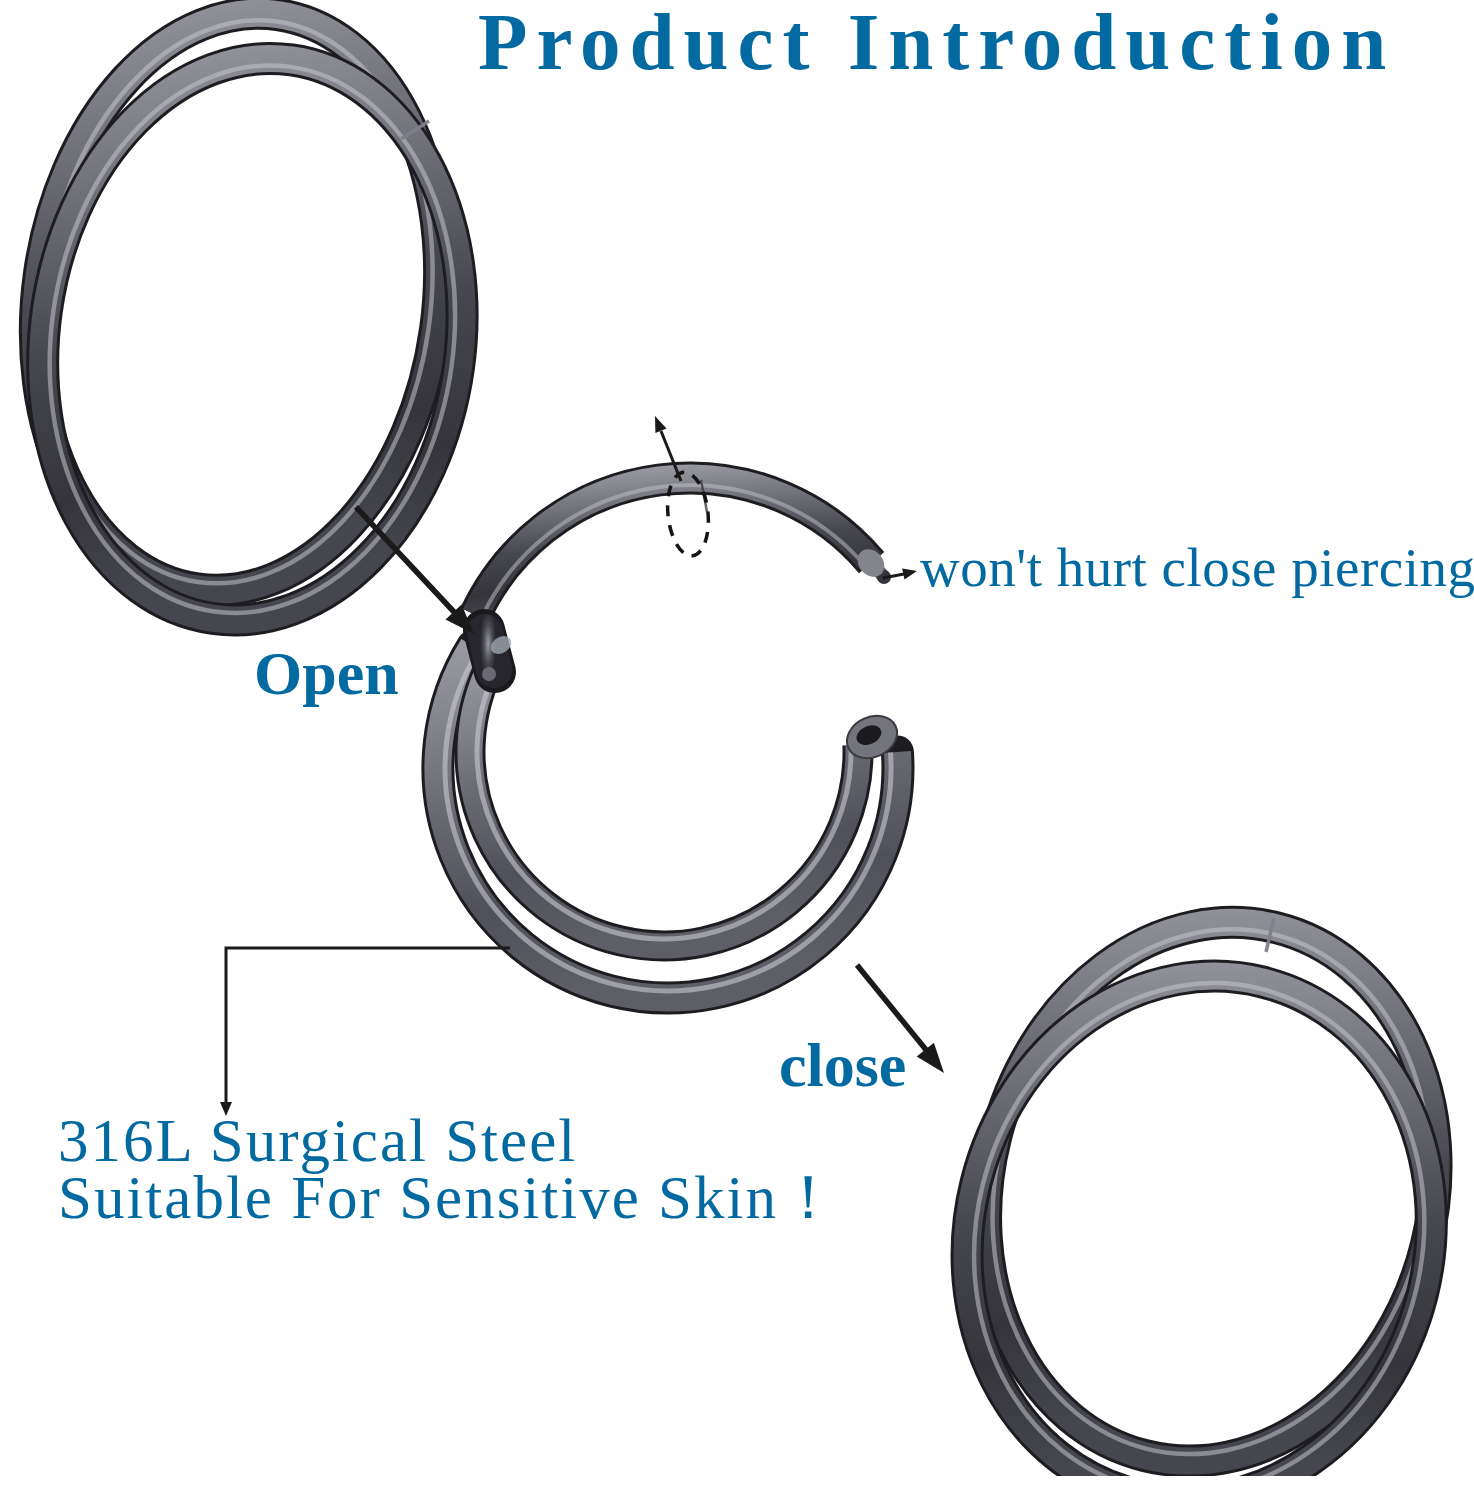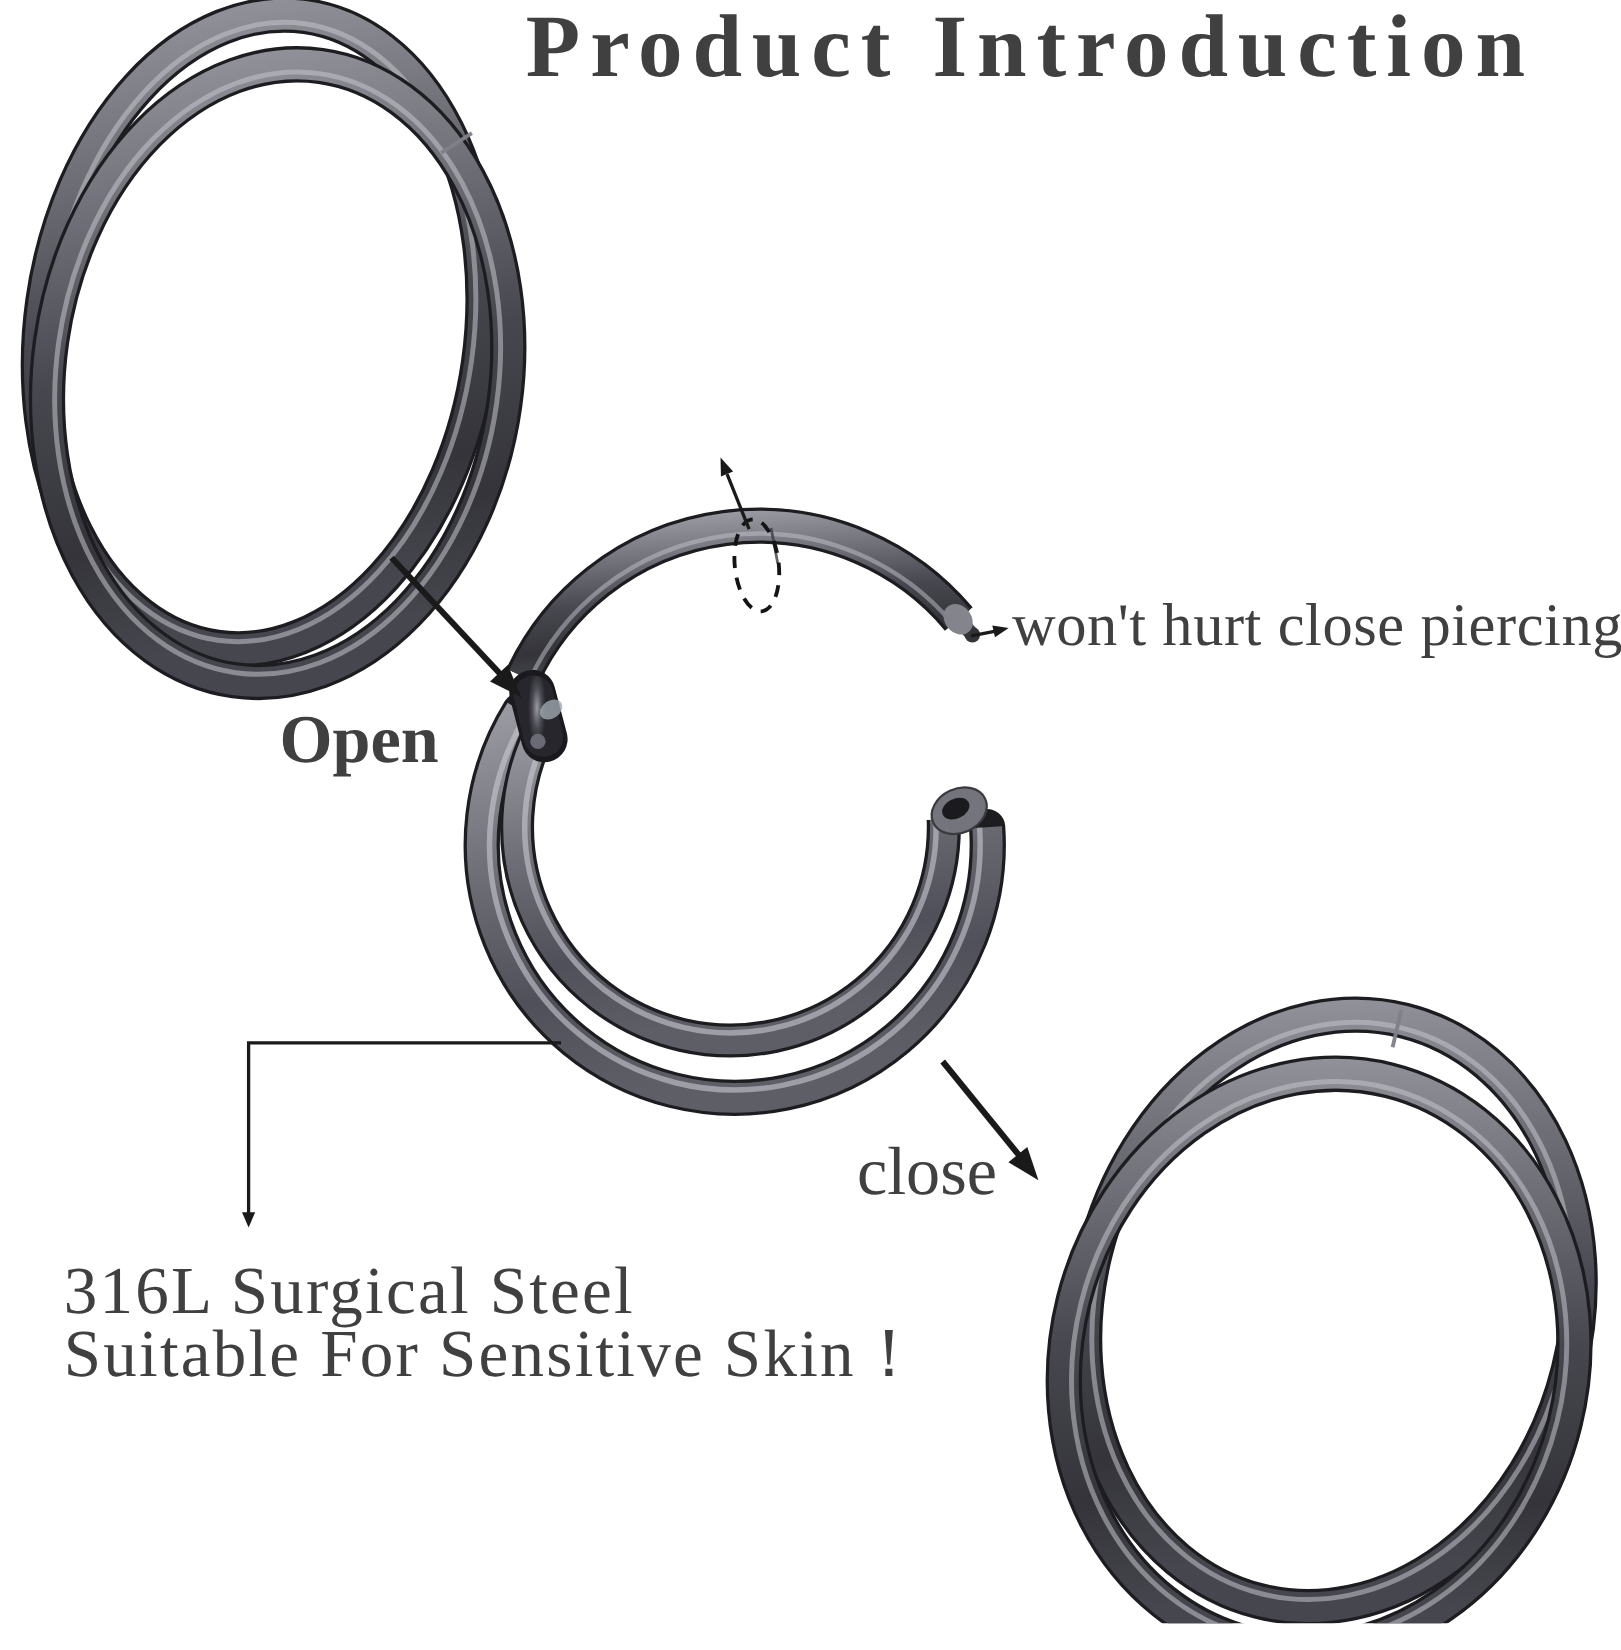--- a/index.html
+++ b/index.html
@@ -1,25 +1,25 @@
 <!DOCTYPE html>
 <html><head>
 <meta charset="utf-8">
 <style>
   html,body{margin:0;padding:0;background:#fff;}
   .canvas{position:relative;width:1474px;height:1476px;background:#fff;overflow:hidden;
-          font-family:"Liberation Serif", serif;color:#404040;}
+          font-family:"Liberation Serif", serif;color:#0369a1;}
   svg.art{position:absolute;left:0;top:0;}
   .txt{position:absolute;white-space:nowrap;}
   .title{left:478px;top:-4px;font-size:81px;font-weight:bold;letter-spacing:9px;}
   .tube{left:540px;top:260px;font-size:59px;line-height:74px;letter-spacing:1px;}
   .round{left:920px;top:534px;font-size:55px;line-height:67px;letter-spacing:0.5px;}
   .open{left:254px;top:638px;font-size:62px;font-weight:bold;}
-  .close{left:779px;top:1030px;font-size:62px;font-weight:normal;}
-  .material{left:58px;top:1146px;font-size:61px;line-height:57px;letter-spacing:2px;}
+  .close{left:779px;top:1030px;font-size:62px;font-weight:bold;}
+  .material{left:58px;top:1112px;font-size:61px;line-height:57px;letter-spacing:2px;}
 </style>
 </head>
 <body>
 
 <div class="canvas">
   <svg class="art" width="1474" height="1500" viewBox="0 0 1474 1500">
     <defs>
       <linearGradient id="tubeV" x1="0" y1="0" x2="0.22" y2="1">
         <stop offset="0" stop-color="#9b9ba3"></stop>
         <stop offset="0.25" stop-color="#75757d"></stop>

